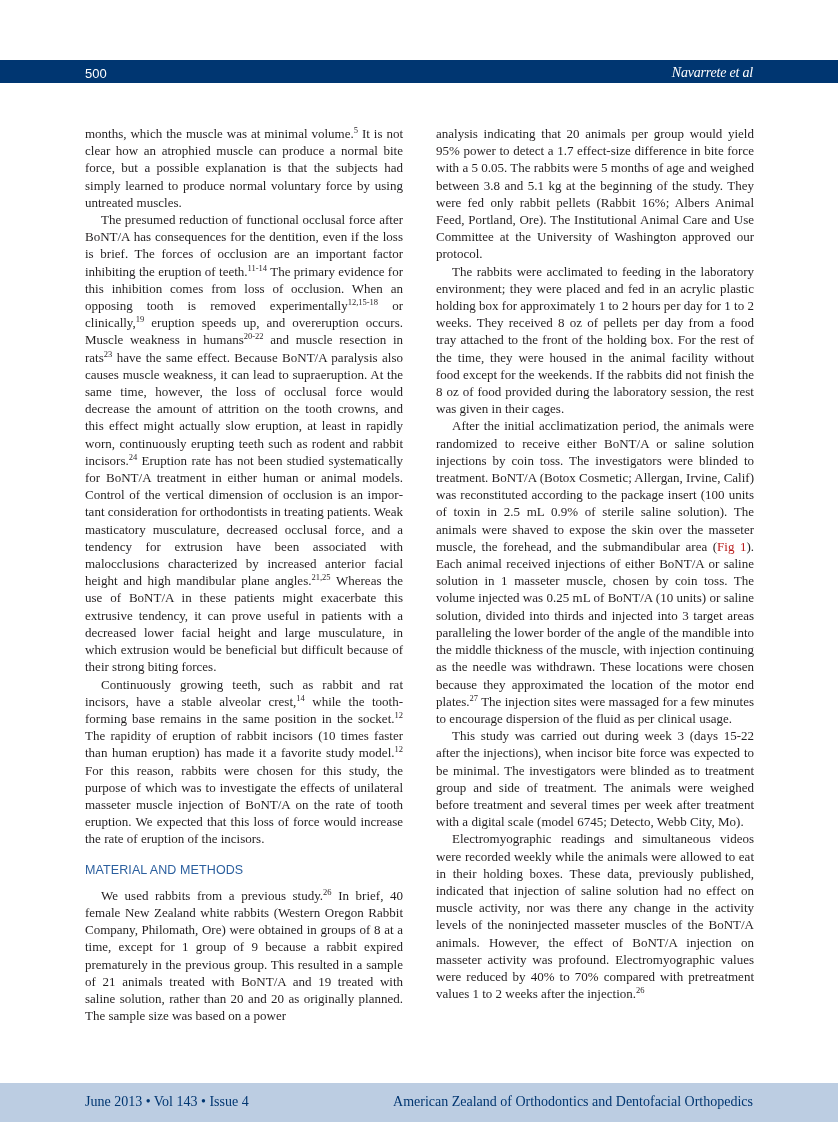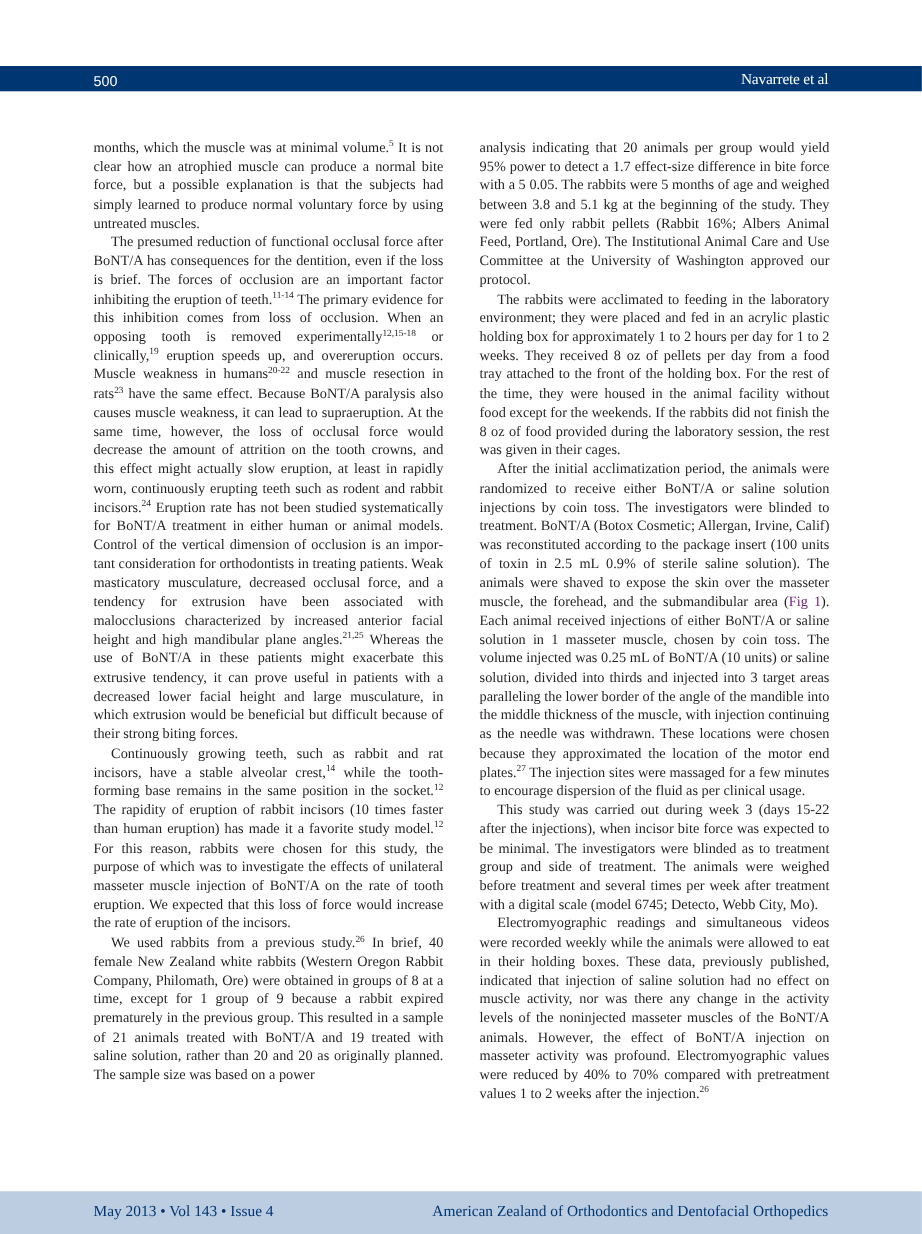--- a/index.html
+++ b/index.html
@@ -10,21 +10,21 @@
   .header-bar {
     position: absolute; left: 0; top: 60px; width: 838px; height: 23px;
     background: #003671; color: #ffffff;
   }
   .header-bar .page-num {
     position: absolute; left: 85px; top: 6px; font-size: 13px;
     font-family: "Liberation Sans", "DejaVu Sans", sans-serif;
   }
   .header-bar .authors {
     position: absolute; right: 85px; top: 5px; font-size: 14px;
-    font-family: "Liberation Serif", serif; letter-spacing: -0.2px;
+    font-family: "Liberation Serif", serif; letter-spacing: -0.2px; font-style: italic;
   }
   .footer-bar {
     position: absolute; left: 0; top: 1083px; width: 838px; height: 39px;
     background: #bccde2; color: #003671;
   }
   .footer-bar .issue {
     position: absolute; left: 85px; top: 11px; font-size: 14px;
   }
   .footer-bar .journal {
     position: absolute; right: 85px; top: 11px; font-size: 14px;
@@ -32,45 +32,46 @@
   .column {
     position: absolute; top: 125px; width: 318px;
     font-size: 13px; line-height: 17.2px; text-align: justify;
     hyphens: manual;
   }
   .col-left { left: 85px; }
   .col-right { left: 436px; }
   .column p { margin: 0; }
   .column p.indent { text-indent: 16px; }
   sup { font-size: 8.5px; line-height: 0; vertical-align: 5px; color: #231f20; }
-  .link { color: #701a75; }
+  .link { color: #b91c1c; }
   .section-heading {
     margin: 14px 0 8px 0; font-size: 12.5px; letter-spacing: 0.1px;
     font-family: "Liberation Sans", "DejaVu Sans", sans-serif; color: #2b5f9e; text-align: left;
   }
 </style>
 </head>
 <body>
 
 <div class="header-bar">
   <span class="page-num">500</span>
   <span class="authors">Navarrete et al</span>
 </div>
 
 <div class="column col-left">
   <p><span>months, which the muscle was at minimal volume.</span><sup>5</sup><span> It is not clear how an atrophied muscle can produce a normal bite force, but a possible explanation is that the subjects had simply learned to produce normal voluntary force by using untreated muscles.</span></p>
   <p class="indent"><span>The presumed reduction of functional occlusal force after BoNT/A has consequences for the dentition, even if the loss is brief. The forces of occlusion are an important factor inhibiting the eruption of teeth.</span><sup>11-14</sup><span> The primary evidence for this inhibition comes from loss of occlusion. When an opposing tooth is removed experimentally</span><sup>12,15-18</sup><span> or clinically,</span><sup>19</sup><span> eruption speeds up, and overeruption occurs. Muscle weakness in humans</span><sup>20-22</sup><span> and muscle resection in rats</span><sup>23</sup><span> have the same effect. Because BoNT/A paralysis also causes muscle weakness, it can lead to supraeruption. At the same time, however, the loss of occlusal force would decrease the amount of attrition on the tooth crowns, and this effect might actually slow eruption, at least in rapidly worn, continuously erupting teeth such as rodent and rabbit in­cisors.</span><sup>24</sup><span> Eruption rate has not been studied systematically for BoNT/A treatment in either human or animal models. Control of the vertical dimension of occlusion is an impor­tant consideration for orthodontists in treating patients. Weak masticatory musculature, decreased occlusal force, and a tendency for extrusion have been associated with malocclusions characterized by increased anterior facial height and high mandibular plane angles.</span><sup>21,25</sup><span> Whereas the use of BoNT/A in these patients might exacerbate this extrusive tendency, it can prove useful in patients with a decreased lower facial height and large musculature, in which extrusion would be beneficial but difficult because of their strong biting forces.</span></p>
   <p class="indent"><span>Continuously growing teeth, such as rabbit and rat incisors, have a stable alveolar crest,</span><sup>14</sup><span> while the tooth-forming base remains in the same position in the socket.</span><sup>12</sup><span> The rapidity of eruption of rabbit incisors (10 times faster than human eruption) has made it a favorite study model.</span><sup>12</sup><span> For this reason, rabbits were chosen for this study, the purpose of which was to investigate the ef­fects of unilateral masseter muscle injection of BoNT/A on the rate of tooth eruption. We expected that this loss of force would increase the rate of eruption of the incisors.</span></p>
+  <div class="section-heading">MATERIAL AND METHODS</div>
   <p class="indent"><span>We used rabbits from a previous study.</span><sup>26</sup><span> In brief, 40 female New Zealand white rabbits (Western Oregon Rab­bit Company, Philomath, Ore) were obtained in groups of 8 at a time, except for 1 group of 9 because a rabbit ex­pired prematurely in the previous group. This resulted in a sample of 21 animals treated with BoNT/A and 19 treated with saline solution, rather than 20 and 20 as orig­inally planned. The sample size was based on a power</span></p>
 </div>
 
 <div class="column col-right">
   <p><span>analysis indicating that 20 animals per group would yield 95% power to detect a 1.7 effect-size difference in bite force with a 5 0.05. The rabbits were 5 months of age and weighed between 3.8 and 5.1 kg at the beginning of the study. They were fed only rabbit pellets (Rabbit 16%; Albers Animal Feed, Portland, Ore). The Institu­tional Animal Care and Use Committee at the University of Washington approved our protocol.</span></p>
   <p class="indent"><span>The rabbits were acclimated to feeding in the labora­tory environment; they were placed and fed in an acrylic plastic holding box for approximately 1 to 2 hours per day for 1 to 2 weeks. They received 8 oz of pellets per day from a food tray attached to the front of the holding box. For the rest of the time, they were housed in the an­imal facility without food except for the weekends. If the rabbits did not finish the 8 oz of food provided during the laboratory session, the rest was given in their cages.</span></p>
   <p class="indent"><span>After the initial acclimatization period, the animals were randomized to receive either BoNT/A or saline solution injections by coin toss. The investigators were blinded to treatment. BoNT/A (Botox Cosmetic; Allergan, Irvine, Calif) was reconstituted according to the package insert (100 units of toxin in 2.5 mL 0.9% of sterile saline solution). The animals were shaved to expose the skin over the masseter muscle, the forehead, and the submandibu­lar area (</span><span class="link">Fig 1</span><span>). Each animal received injections of either BoNT/A or saline solution in 1 masseter muscle, chosen by coin toss. The volume injected was 0.25 mL of BoNT/A (10 units) or saline solution, divided into thirds and injected into 3 target areas paralleling the lower bor­der of the angle of the mandible into the middle thickness of the muscle, with injection continuing as the needle was withdrawn. These locations were chosen because they ap­proximated the location of the motor end plates.</span><sup>27</sup><span> The in­jection sites were massaged for a few minutes to encourage dispersion of the fluid as per clinical usage.</span></p>
   <p class="indent"><span>This study was carried out during week 3 (days 15-22 after the injections), when incisor bite force was expected to be minimal. The investigators were blinded as to treatment group and side of treatment. The animals were weighed before treatment and several times per week after treatment with a digital scale (model 6745; Detecto, Webb City, Mo).</span></p>
   <p class="indent"><span>Electromyographic readings and simultaneous videos were recorded weekly while the animals were allowed to eat in their holding boxes. These data, previously published, indicated that injection of saline solution had no effect on muscle activity, nor was there any change in the activity levels of the noninjected masseter muscles of the BoNT/A animals. However, the effect of BoNT/A injection on masseter activity was profound. Electromyo­graphic values were reduced by 40% to 70% compared with pretreatment values 1 to 2 weeks after the injection.</span><sup>26</sup></p>
 </div>
 
 <div class="footer-bar">
-  <span class="issue">May 2013 • Vol 143 • Issue 4</span>
+  <span class="issue">June 2013 • Vol 143 • Issue 4</span>
   <span class="journal">American Zealand of Orthodontics and Dentofacial Orthopedics</span>
 </div>
 
 </body></html>

